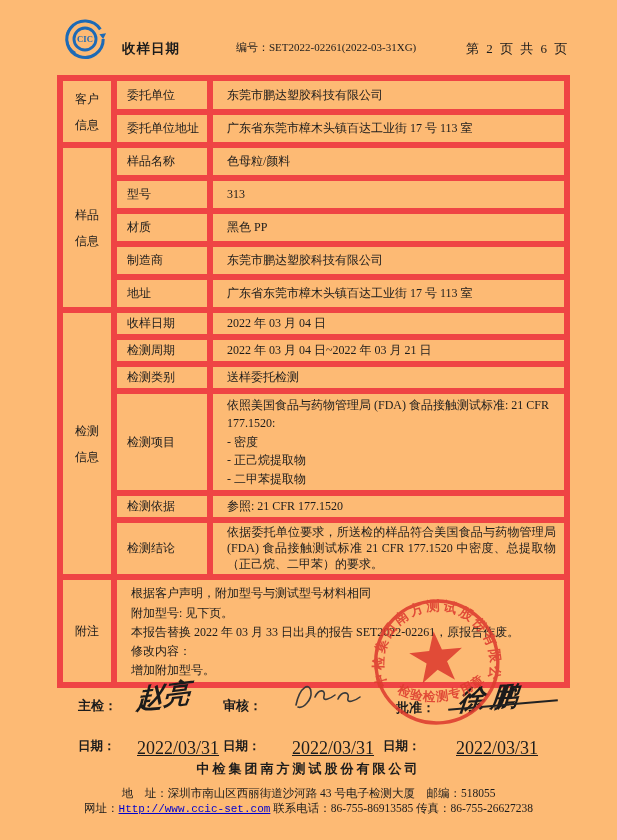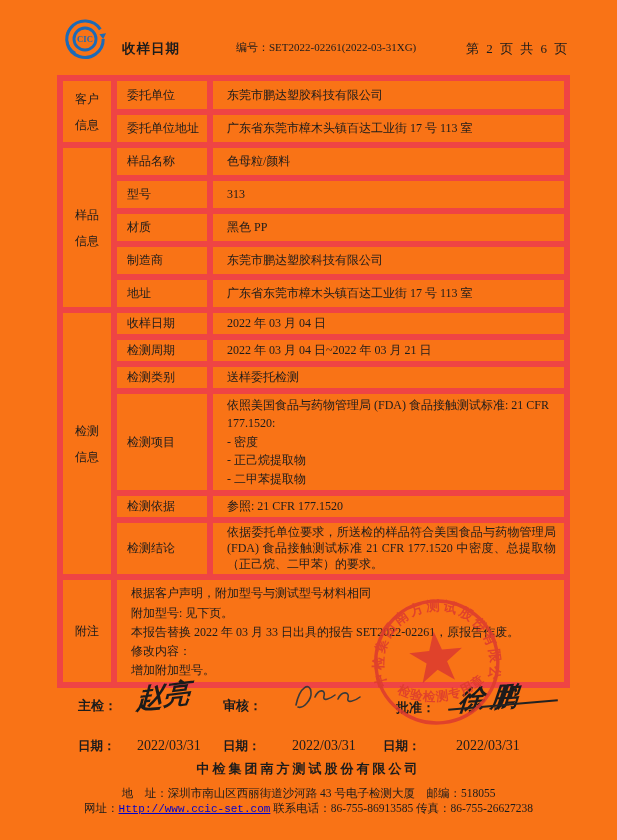--- a/index.html
+++ b/index.html
@@ -1,18 +1,18 @@
 <!DOCTYPE html>
 <html><head>
 <meta charset="utf-8">
 <style>
   html,body{margin:0;padding:0;background:#ffffff;}
   body{width:617px;height:840px;position:relative;overflow:hidden;
        font-family:"Liberation Serif","DejaVu Serif",serif;color:#1c1c1c;}
-  .page{position:absolute;inset:0;background:#f97316;}
+  .page{position:absolute;inset:0;background:#fdba74;}
 
   
   .header{position:absolute;top:14px;left:0;width:617px;height:52px;}
   .logo{position:absolute;left:62px;top:2px;width:46px;height:46px;}
   .hdr-title{position:absolute;left:122px;top:26px;font-size:13.5px;font-weight:bold;letter-spacing:1px;}
   .hdr-no{position:absolute;left:236px;top:26px;font-size:11px;font-weight:normal;}
   .hdr-pages{position:absolute;left:466px;top:26px;font-size:13px;font-weight:normal;letter-spacing:2px;}
 
   
   table.report{position:absolute;top:75px;left:57px;border-collapse:collapse;table-layout:fixed;width:507px;}
@@ -30,21 +30,21 @@
   
   .sig-label{position:absolute;font-size:13px;font-weight:bold;}
   .hand{position:absolute;font-weight:bold;font-style:italic;color:#1b1b1b;
         font-family:"Liberation Serif",serif;white-space:nowrap;}
   .sig1{left:136px;top:678px;font-size:27px;transform:rotate(-7deg) skewX(-9deg);}
   .sig3{left:458px;top:680px;font-size:27px;transform:rotate(-5deg) skewX(-11deg);letter-spacing:6px;}
   .sig3-stroke{position:absolute;left:448px;top:704px;width:110px;height:2px;background:#222;
                transform:rotate(-5deg);}
   .scribble{position:absolute;left:288px;top:678px;}
   .date-label{position:absolute;top:738px;font-size:12.5px;font-weight:bold;}
-  .date-val{position:absolute;top:738px;font-size:14px;}
+  .date-val{position:absolute;top:738px;font-size:18px;text-decoration:underline;}
 
   
   .stamp{position:absolute;left:369px;top:596px;width:136px;height:136px;opacity:.87;
          transform:rotate(-6deg);pointer-events:none;}
 
   
   .ft-company{position:absolute;top:760px;left:0;width:617px;text-align:center;
               font-size:13px;font-weight:bold;letter-spacing:3px;}
   .ft-line{position:absolute;left:0;width:617px;text-align:center;font-size:11.5px;}
   .ft-addr{top:786px;}

